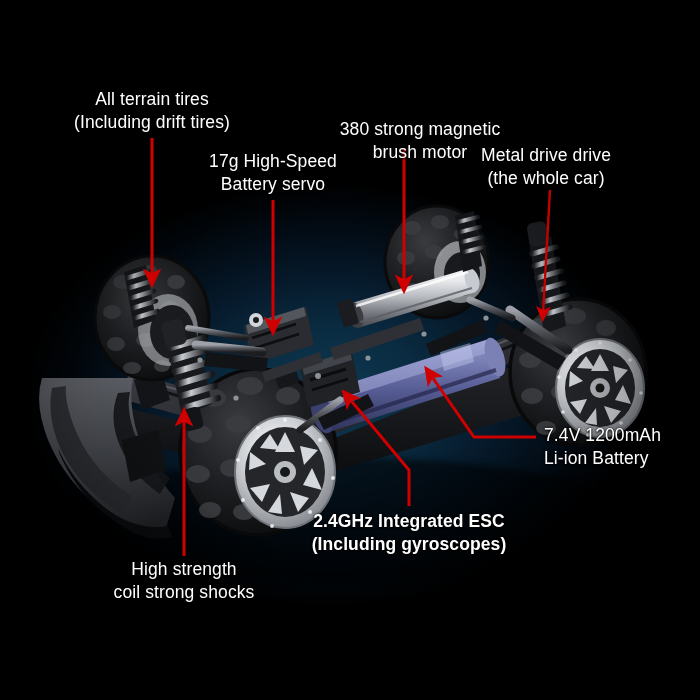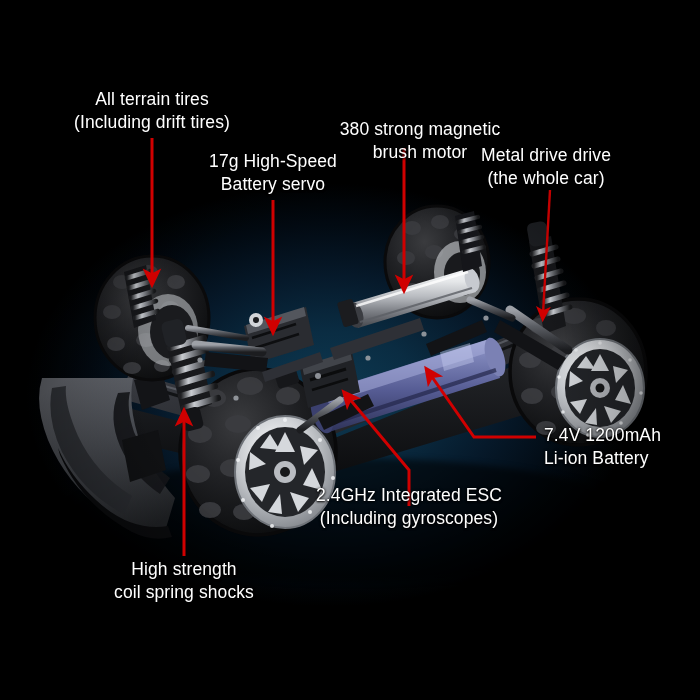--- a/index.html
+++ b/index.html
@@ -405,19 +405,19 @@
 
   <div class="callout center" style="left:300px; top:98px; width:240px;margin-top:20px;">380 strong magnetic
 brush motor</div>
 
   <div class="callout center" style="left:426px; top:144px; width:240px;">Metal drive drive
 (the whole car)</div>
 
   <div class="callout left" style="left:544px; top:424px; width:160px;">7.4V 1200mAh
 Li-ion Battery</div>
 
-  <div class="callout center" style="left:289px; top:484px; width:240px;">2.4GHz Integrated ESC
+  <div class="callout center" style="left:289px; top:510px; width:240px;font-weight:bold;">2.4GHz Integrated ESC
 (Including gyroscopes)</div>
 
   <div class="callout center" style="left:64px; top:558px; width:240px;">High strength
-coil spring shocks</div>
+coil strong shocks</div>
 
 </div>
 
 </body></html>

